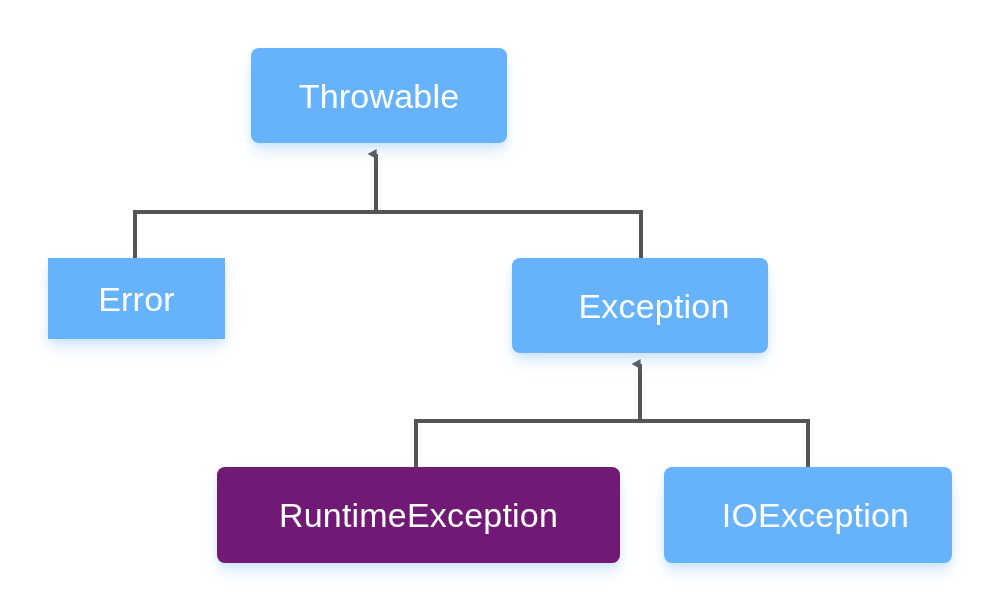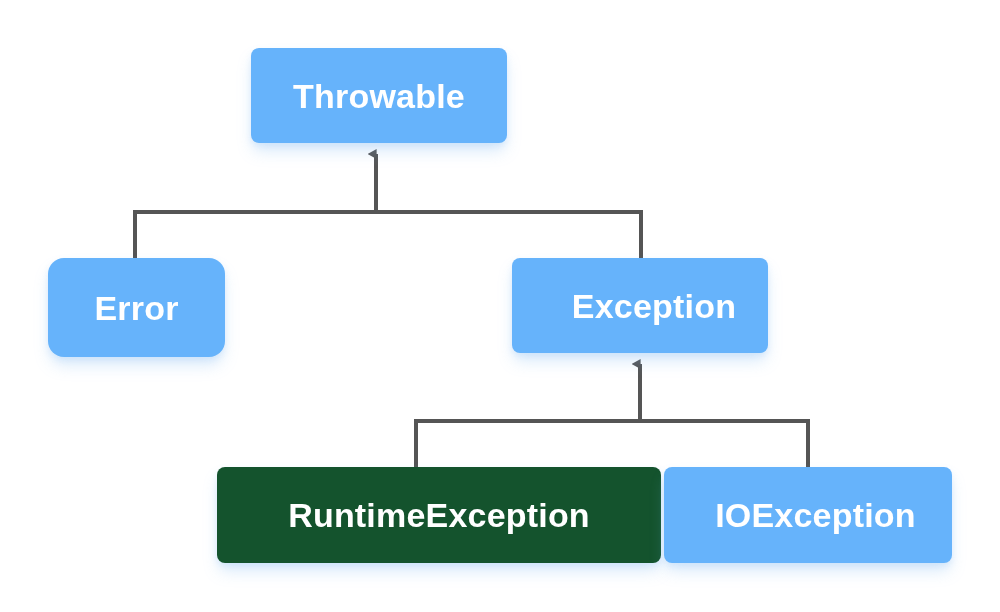--- a/index.html
+++ b/index.html
@@ -33,21 +33,21 @@
     border-radius: 8px;
     display: flex;
     align-items: center;
     justify-content: center;
     box-shadow: 0 10px 16px -2px rgba(120, 180, 240, 0.28),
                 0 3px 6px rgba(120, 180, 240, 0.16);
     z-index: 2;
   }
   .node-label {
     color: #ffffff;
-    font-weight: bold;
+    font-weight: normal;
     font-size: 34px;
     line-height: 1;
     letter-spacing: 0.2px;
     white-space: nowrap;
     text-align: center;
   }
   
   #node-throwable         { left: 251px; top: 48px;  width: 256px; height: 95px; }
   #node-error             { left: 48px;  top: 258px; width: 177px; height: 95px; }
   #node-exception         { left: 512px; top: 258px; width: 256px; height: 95px; }
@@ -76,29 +76,29 @@
       <path d="M416 467 L416 421 L640 421" fill="none" stroke="#555555" stroke-width="4" stroke-linecap="butt" stroke-linejoin="miter"></path>
       <path d="M808 467 L808 421 L640 421" fill="none" stroke="#555555" stroke-width="4" stroke-linecap="butt" stroke-linejoin="miter"></path>
       <path d="M640 421 L640 364" fill="none" stroke="#555555" stroke-width="4" marker-end="url(#arrowhead)"></path>
     </g>
   </svg>
 
   <div class="node" id="node-throwable" style="left: 251px; top: 48px; width: 256px; height: 95px; background: rgb(102, 179, 251); border-radius: 8px;">
     <span class="node-label" style="color: rgb(255, 255, 255);">Throwable</span>
   </div>
 
-  <div class="node" id="node-error" style="left: 48px; top: 258px; width: 177px; height: 99px; background: rgb(102, 179, 251); border-radius: 16px;">
+  <div class="node" id="node-error" style="left: 48px; top: 258px; width: 177px; height: 81px; background: rgb(102, 179, 251); border-radius: 0;">
     <span class="node-label" style="color: rgb(255, 255, 255);">Error</span>
   </div>
 
   <div class="node" id="node-exception" style="left: 512px; top: 258px; width: 256px; height: 95px; background: rgb(102, 179, 251); border-radius: 8px; padding-left: 28px;">
     <span class="node-label" style="color: rgb(255, 255, 255);">Exception</span>
   </div>
 
-  <div class="node" id="node-runtimeexception" style="left: 217px; top: 467px; width: 444px; height: 96px; background: #14532d; border-radius: 8px;">
+  <div class="node" id="node-runtimeexception" style="left: 217px; top: 467px; width: 403px; height: 96px; background: #701a75; border-radius: 8px;">
     <span class="node-label" style="color: rgb(255, 255, 255);">RuntimeException</span>
   </div>
 
   <div class="node" id="node-ioexception" style="left: 664px; top: 467px; width: 288px; height: 96px; background: rgb(102, 179, 251); border-radius: 8px;">
     <span class="node-label" style="color: rgb(255, 255, 255);">IOException</span>
   </div>
 
 </div>
 
 </body></html>

